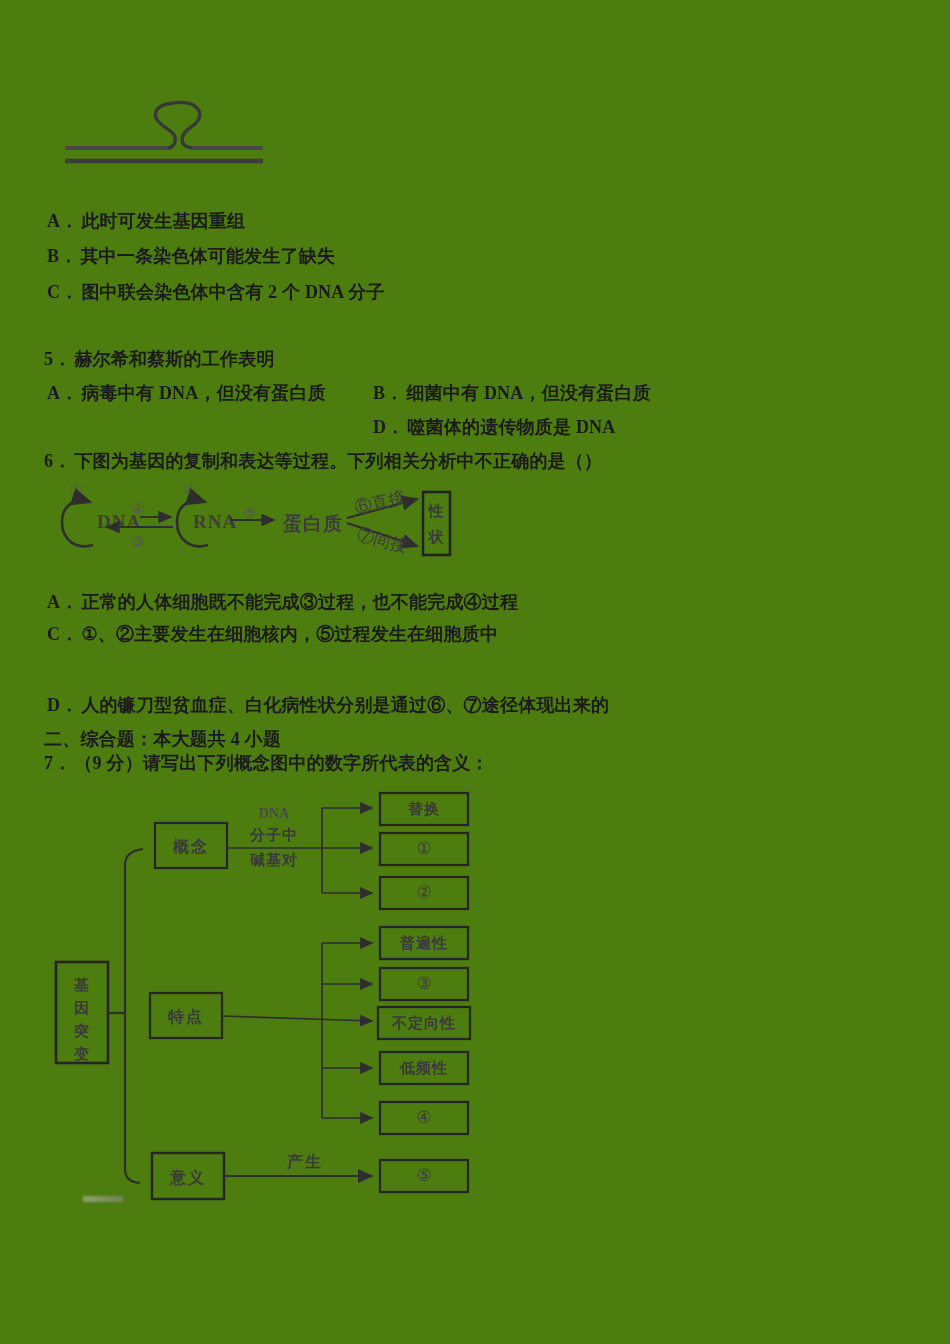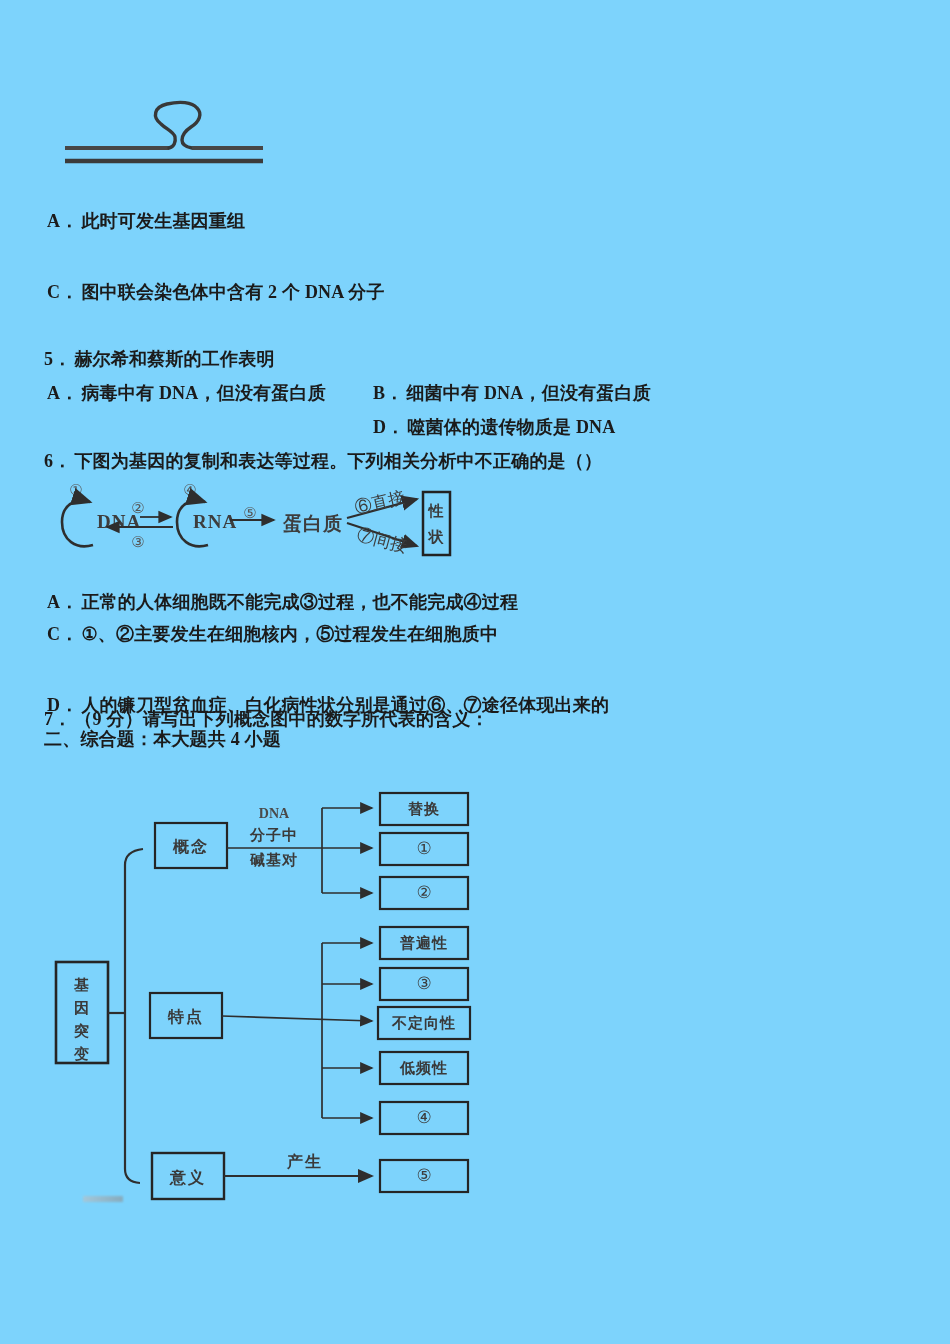--- a/index.html
+++ b/index.html
@@ -1,17 +1,17 @@
 <!DOCTYPE html>
 <html><head>
 <meta charset="utf-8">
 <style>
   html,body{margin:0;padding:0;background:#e8e8e8;}
   .page{
-    position:relative;width:950px;height:1344px;background:#7dd3fc;
+    position:relative;width:950px;height:1344px;background:#4d7c0f;
     font-family:"Liberation Serif","DejaVu Serif",serif;color:#1b1b1b;
     overflow:hidden;margin:0 auto;
   }
   .row{
     position:absolute;font-size:18px;font-weight:bold;line-height:1.2;
     white-space:nowrap;letter-spacing:.2px;
   }
   .row .lbl{margin-right:3px;}
   svg{position:absolute;overflow:visible;}
   svg text{font-family:"Liberation Serif","DejaVu Serif",serif;}
@@ -33,20 +33,23 @@
 
   <svg style="left:35px;top:95px" width="240" height="90" viewBox="0 0 240 90">
     <path d="M 30 53 L 134 53" stroke="#474747" stroke-width="4" fill="none"></path>
     <path d="M 134 53 C 139 52 141 47 140 42 C 139 37 131 34 126 29 C 117 22 119 12 132 9 C 145 6 157 7 162 13 C 168 19 164 27 156 32 C 150 36 147 40 147 45 C 147 50 151 52 157 53" stroke="#383838" stroke-width="3.4" fill="none" stroke-linecap="round"></path>
     <path d="M 157 53 L 228 53" stroke="#474747" stroke-width="4" fill="none"></path>
     <path d="M 30 66 L 228 66" stroke="#3b3b3b" stroke-width="4.4" fill="none"></path>
   </svg>
 
   <div class="row" style="left:47px;top:211px">
     <span class="lbl">A．</span><span>此时可发生基因重组</span>
+  </div>
+  <div class="row" style="left:47px;top:246px">
+    <span class="lbl">B．</span><span>其中一条染色体可能发生了缺失</span>
   </div>
   <div class="row" style="left:47px;top:282px">
     <span class="lbl">C．</span><span>图中联会染色体中含有 2 个 DNA 分子</span>
   </div>
 
   <div class="row" style="left:44px;top:349px">
     <span class="lbl">5．</span><span>赫尔希和蔡斯的工作表明</span>
   </div>
   <div class="row" style="left:47px;top:383px">
     <span class="lbl">A．</span><span>病毒中有 DNA，但没有蛋白质</span>
@@ -101,21 +104,21 @@
   <div class="row" style="left:47px;top:624px">
     <span class="lbl">C．</span><span>①、②主要发生在细胞核内，⑤过程发生在细胞质中</span>
   </div>
   <div class="row" style="left:47px;top:695px">
     <span class="lbl">D．</span><span>人的镰刀型贫血症、白化病性状分别是通过⑥、⑦途径体现出来的</span>
   </div>
 
   <div class="row" style="left:44px;top:729px">
     <span>二、综合题：本大题共 4 小题</span>
   </div>
-  <div class="row" style="left:44px;top:709px">
+  <div class="row" style="left:44px;top:753px">
     <span class="lbl">7．</span><span>（9 分）请写出下列概念图中的数字所代表的含义：</span>
   </div>
 
   <svg style="left:50px;top:785px" width="430" height="425" viewBox="0 0 430 425">
     <defs>
       <marker id="arr3" markerWidth="10" markerHeight="10" refX="7" refY="4.5" orient="auto">
         <path d="M0,1 L8,4.5 L0,8 z" fill="#2e2e2e"></path>
       </marker>
     </defs>
 

